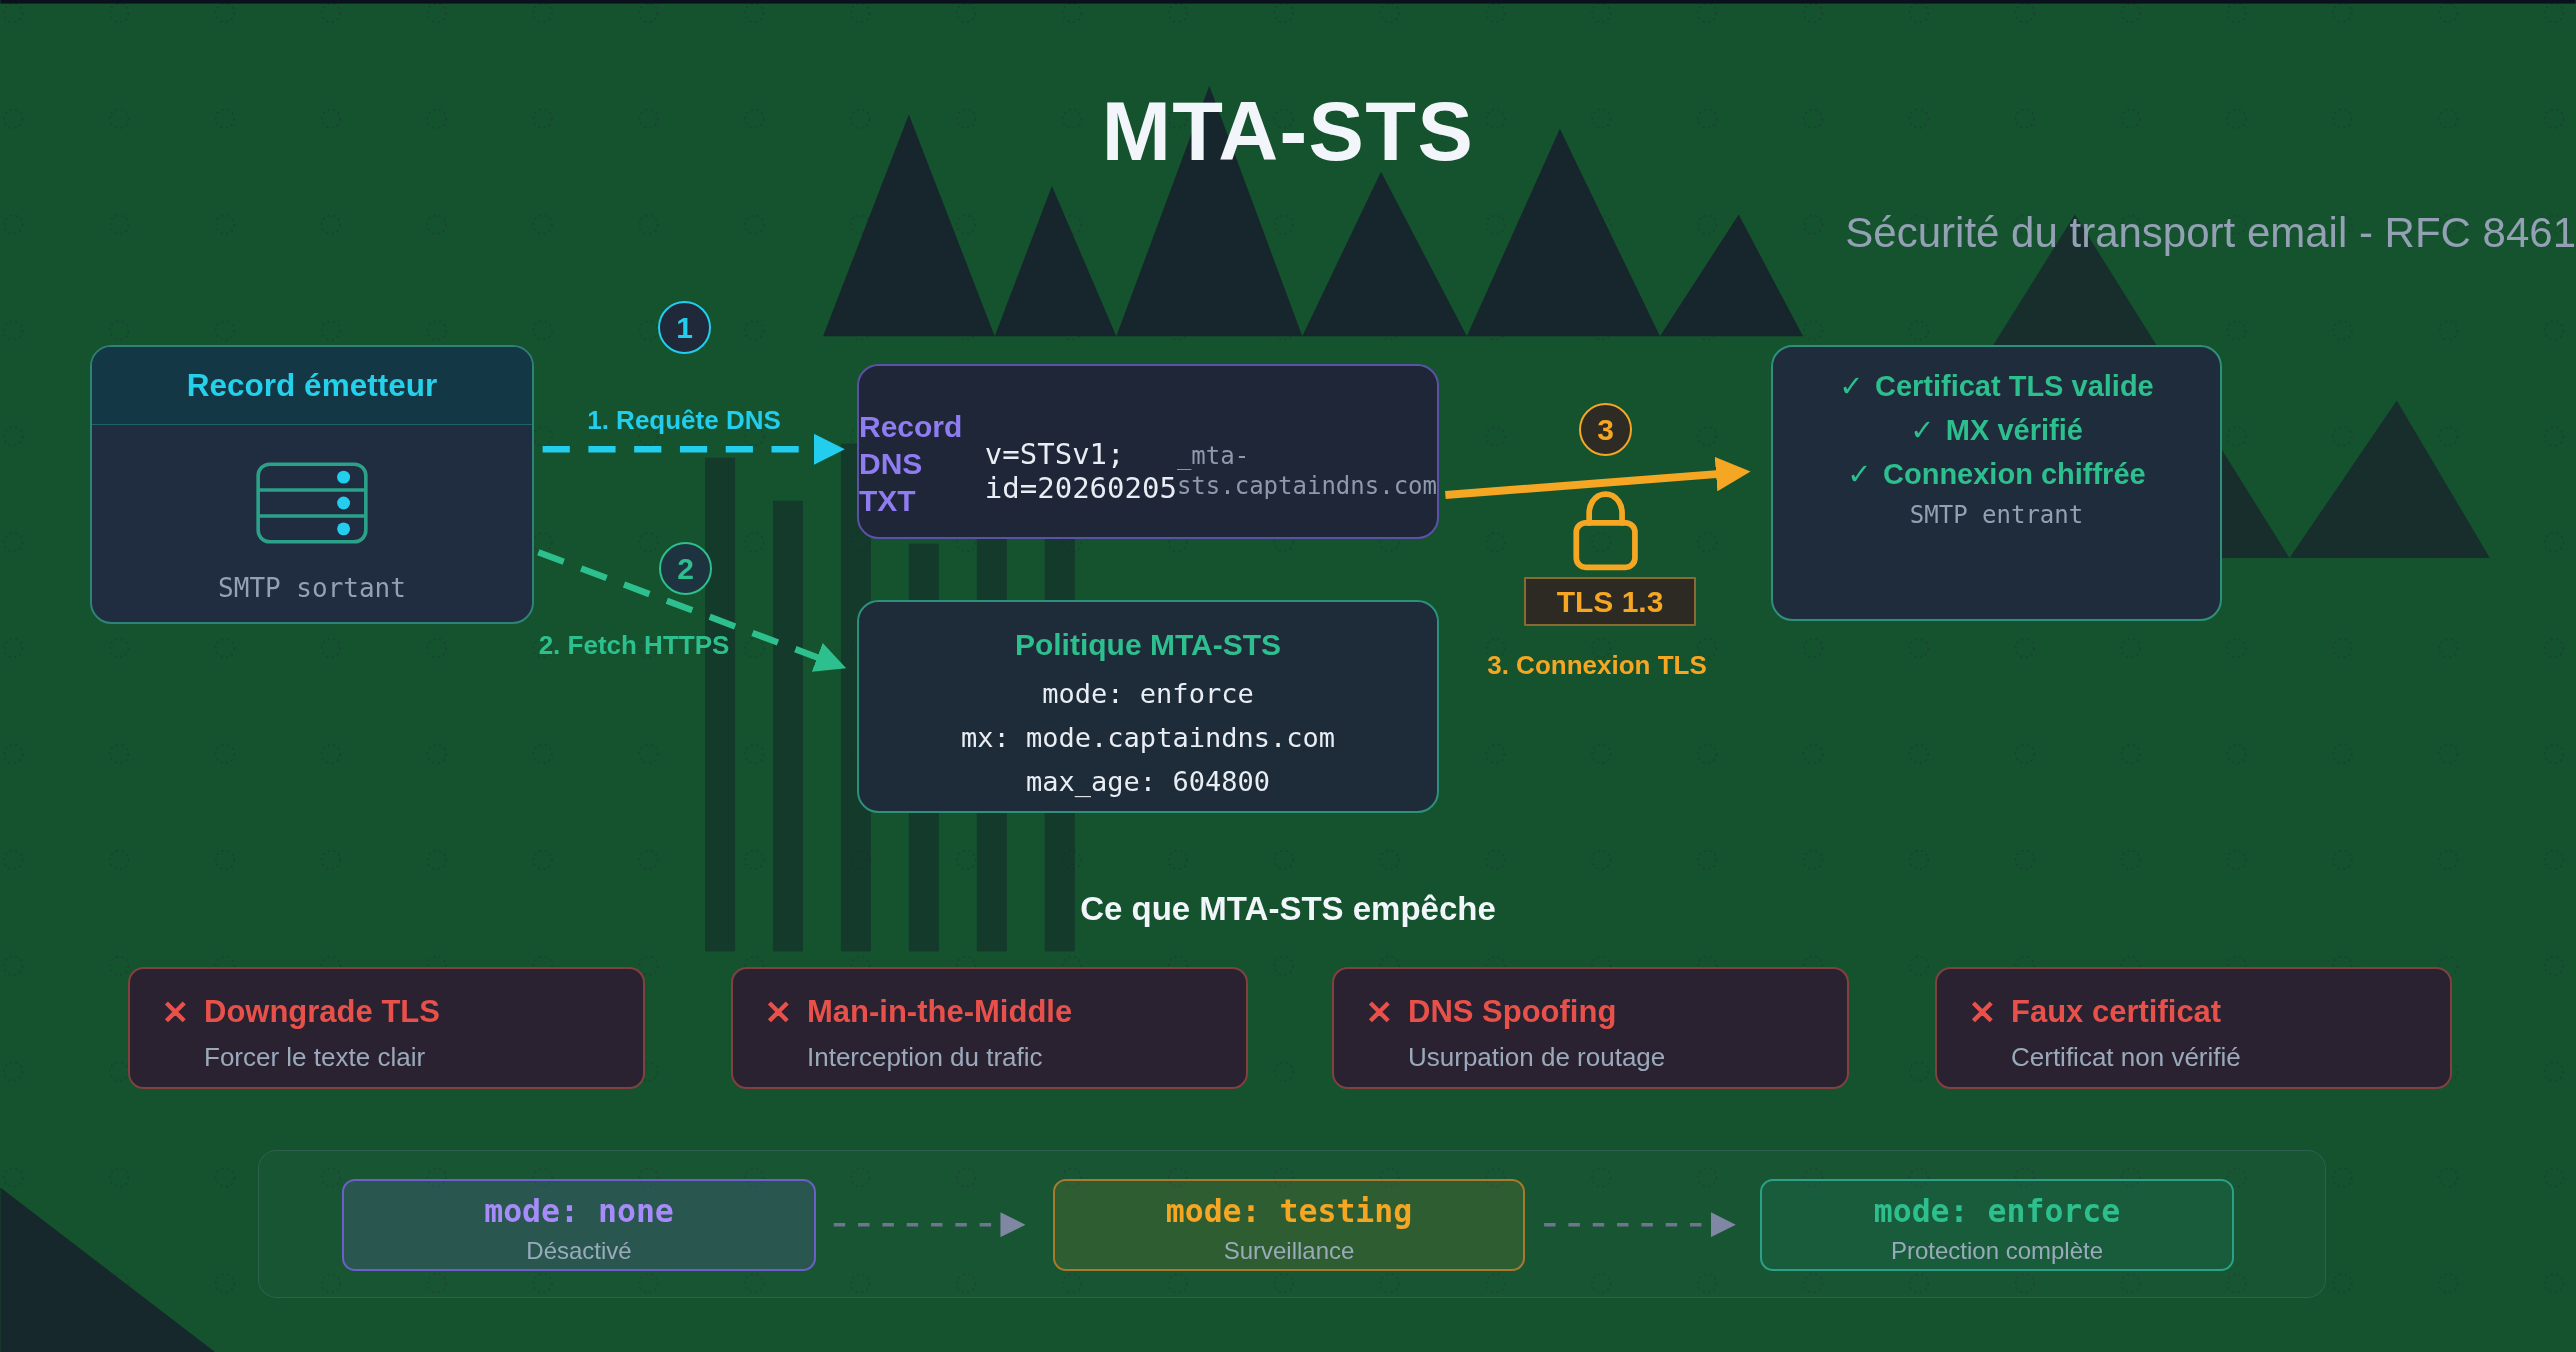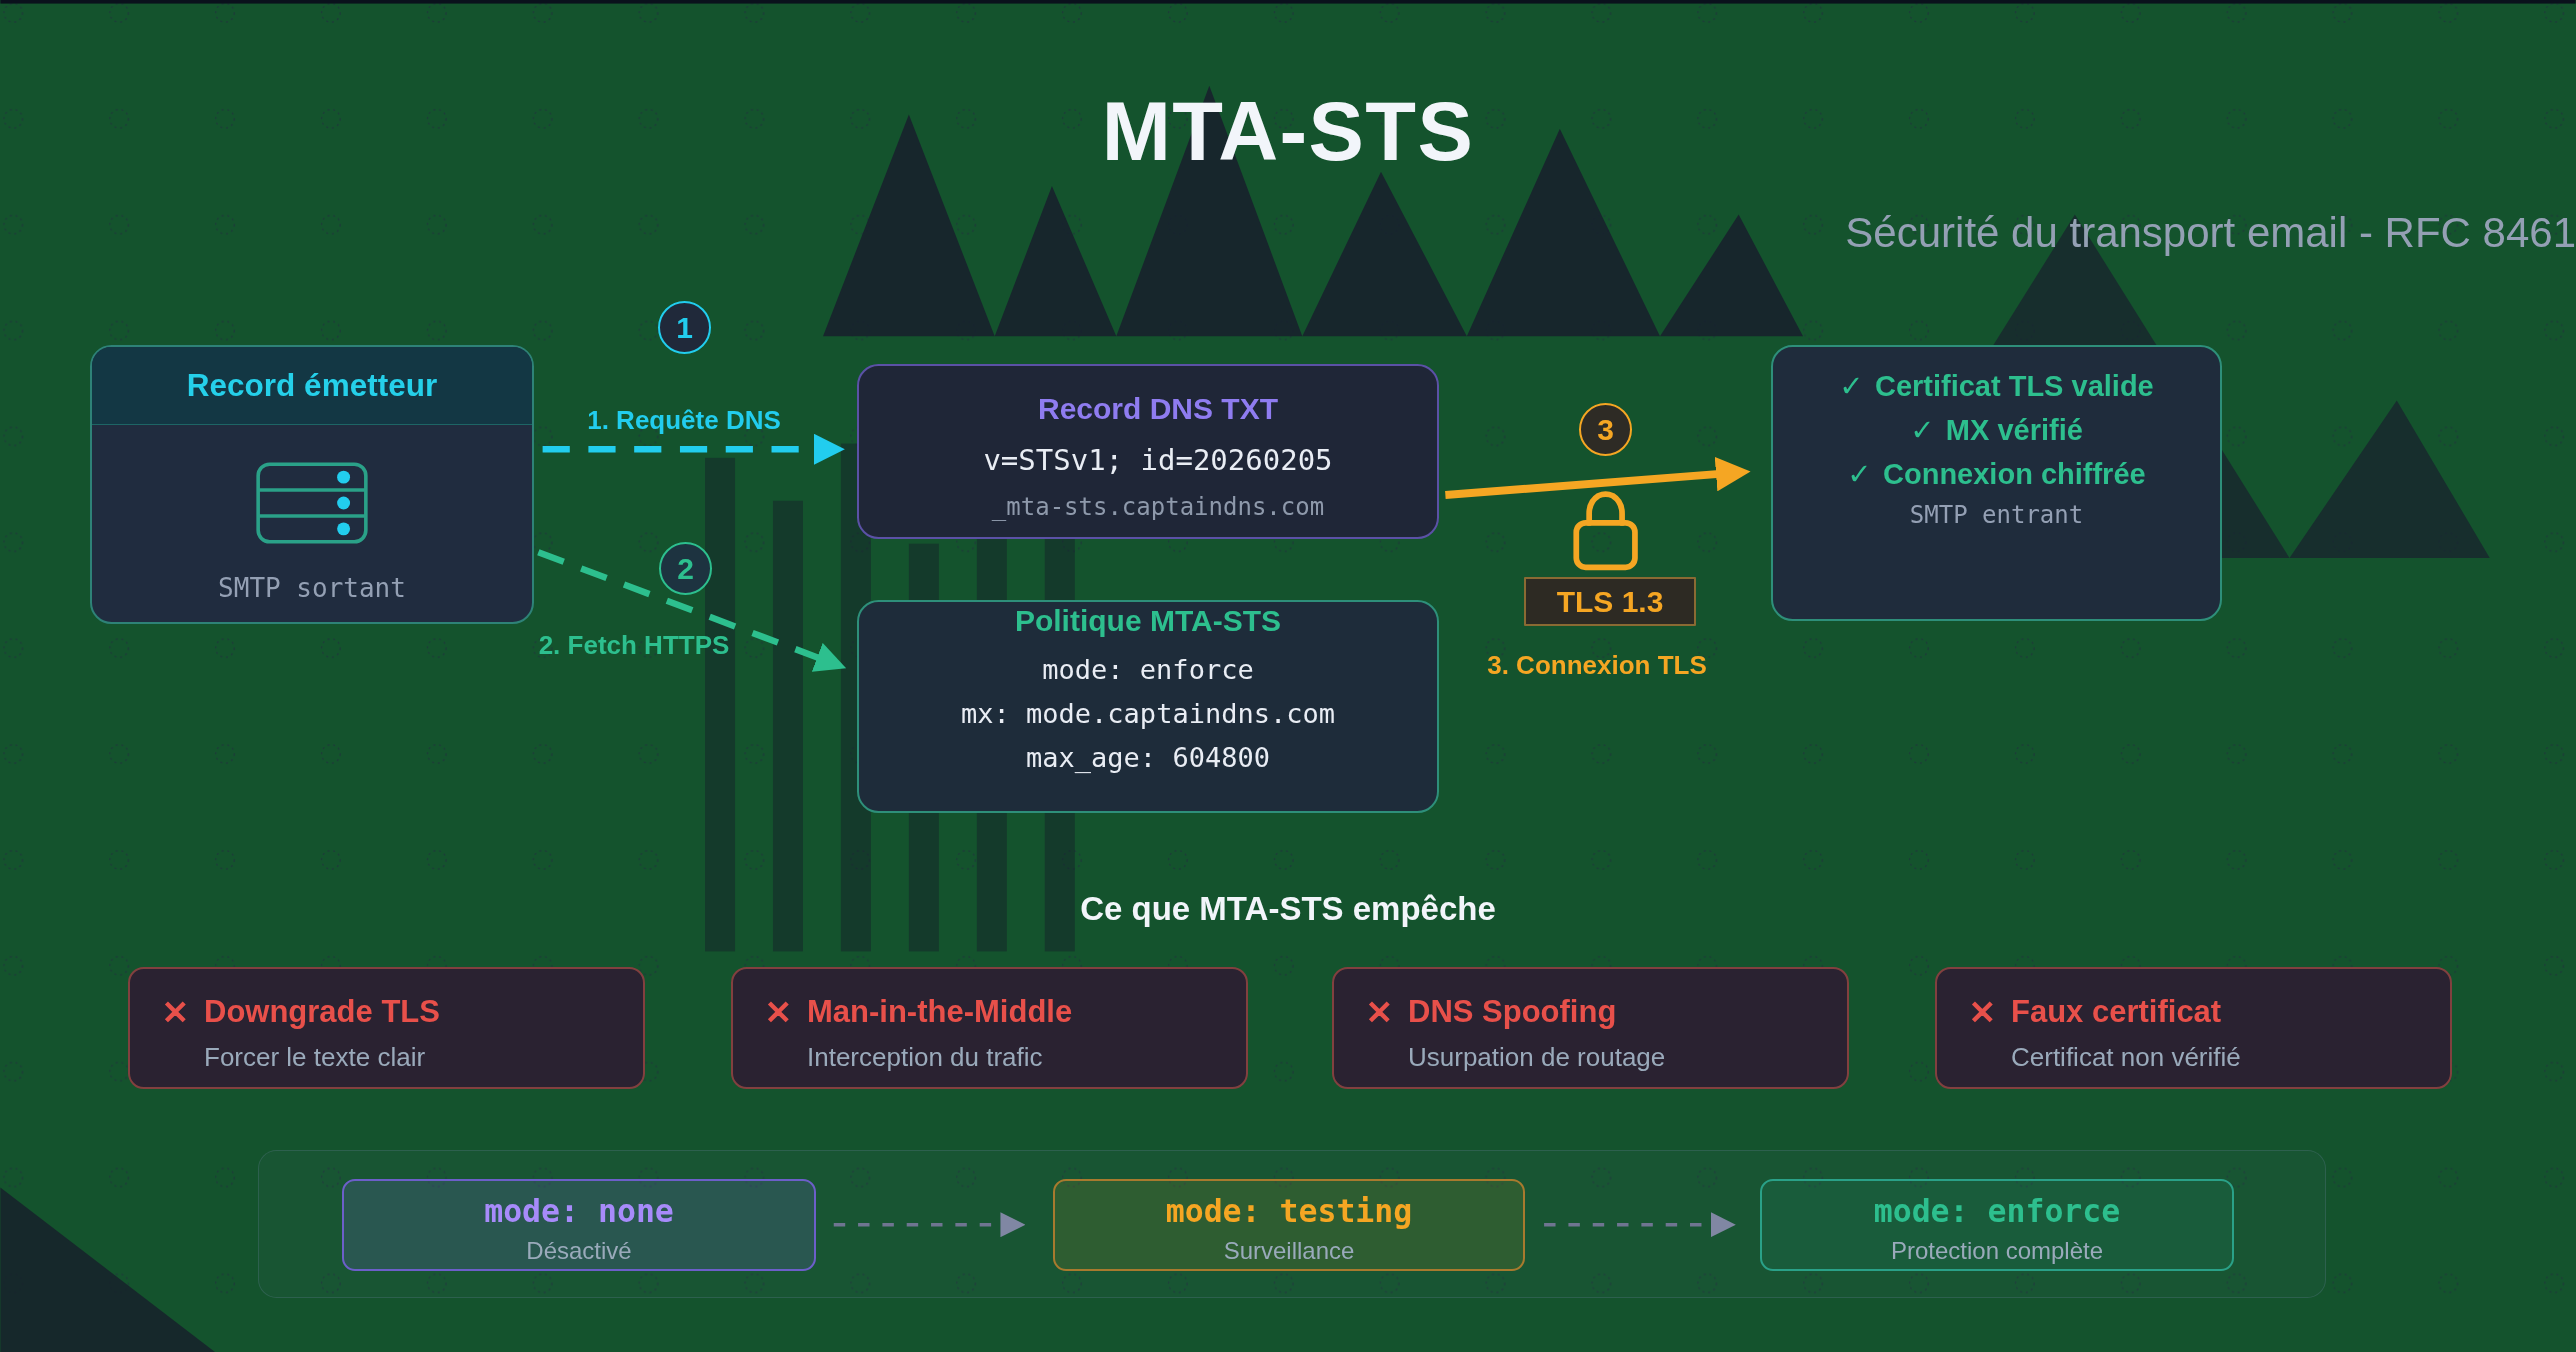--- a/index.html
+++ b/index.html
@@ -32,28 +32,28 @@
   .recipient .panel-head{background:#14383c;border-bottom:1.4px solid rgba(42,157,143,.45);color:#2dbf8e;}
   .check-line{margin-top:0;height:44px;display:flex;align-items:center;justify-content:center;
               font-size:29px;font-weight:600;color:#2dbf8e;}
   .check-line .mark{margin-right:11.4px;font-weight:400;}
   .recipient-body{padding-top:17px;}
   .recipient-caption{height:37px;display:flex;align-items:center;justify-content:center;
               font-size:24px;color:#94a0b4;}
 
   
   .dnsbox{left:857px;top:364px;width:582px;height:175px;border:2.1px solid #5b51a6;background:#1f2637;
-          display:flex;flex-direction:column;align-items:center;padding-top:24px;padding-left:20px;}
+          display:flex;flex-direction:row;align-items:center;padding-top:24px;}
   .dnsbox .box-title{font-size:30px;line-height:37px;font-weight:700;color:#8f7cf0;}
   .dns-value{margin-top:15.7px;font-size:29px;line-height:34px;color:#e9edf4;}
   .dns-host{margin-top:15.7px;font-size:24px;line-height:30px;color:#8e99ab;}
 
   
   .policybox{left:857px;top:600px;width:582px;height:213px;border:2.1px solid #2e8f7a;background:#1e2c3a;
-          display:flex;flex-direction:column;align-items:center;}
+          display:flex;flex-direction:column;align-items:center;padding-top:24px;}
   .policybox .box-title{font-size:30px;line-height:37px;font-weight:700;color:#2dbf8e;}
   .policy-line{margin-top:14.3px;font-size:27px;line-height:34px;color:#e9edf4;}
   .policy-line + .policy-line{margin-top:10px;}
 
   
   .badge{position:absolute;width:53px;height:53px;border-radius:50%;border:2.9px solid;background:#20293a;
          display:flex;align-items:center;justify-content:center;font-size:30px;font-weight:700;box-sizing:border-box;}
   .badge-1{left:658px;top:301px;border-color:#22cdee;color:#22cdee;}
   .badge-2{left:659px;top:542px;border-color:#2dbf8e;color:#2dbf8e;background:#1d3340;}
   .badge-3{left:1579px;top:403px;border-color:#f5a623;color:#f5a623;background:#2e2b25;}

